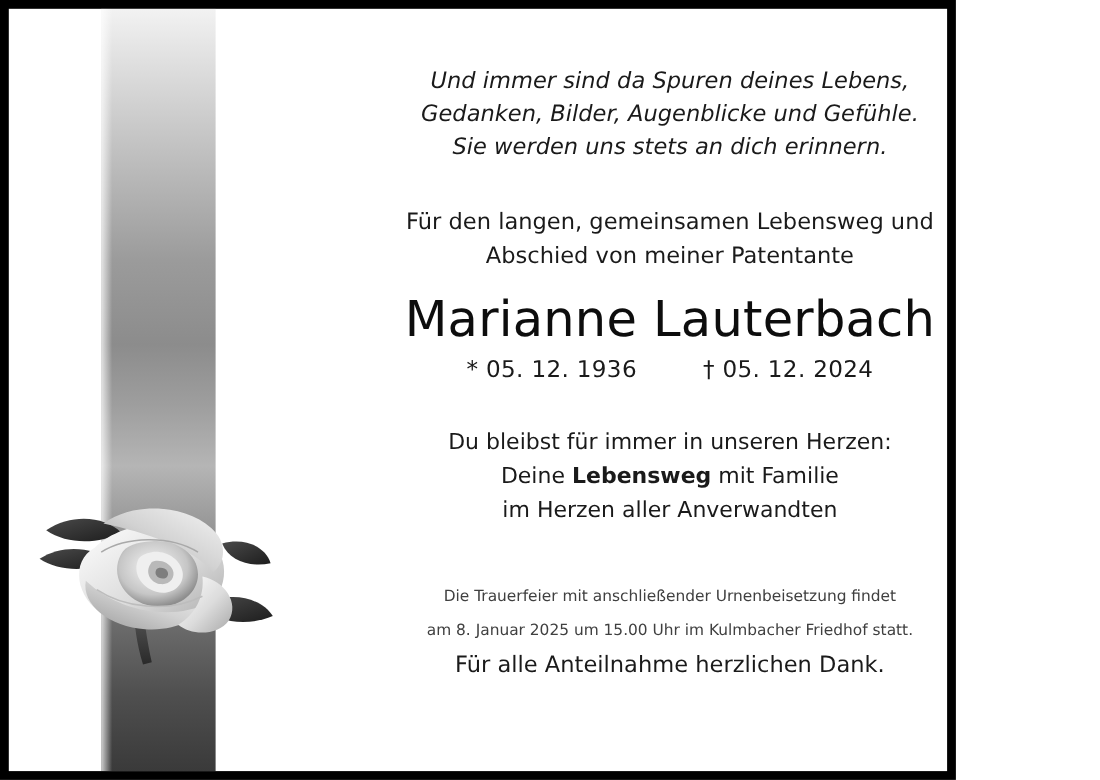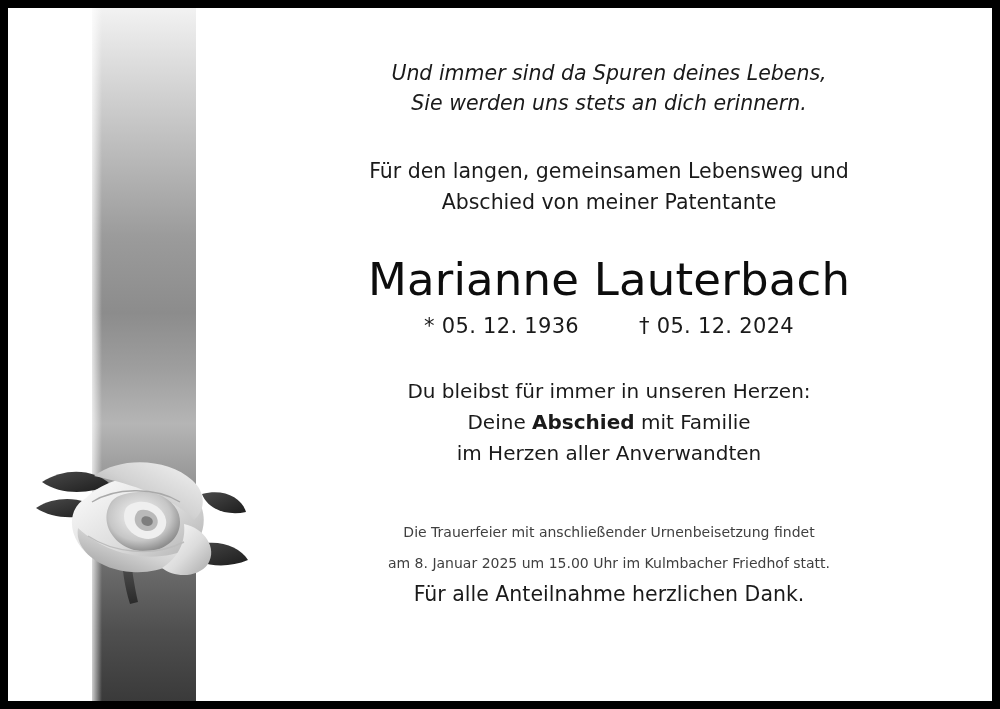--- a/index.html
+++ b/index.html
@@ -9,21 +9,21 @@
   }
   body {
     width: 1000px;
     height: 709px;
     font-family: "DejaVu Sans", sans-serif;
     overflow: hidden;
   }
 
   .obituary {
     position: relative;
-    width: 1000px;
+    width: 869px;
     height: 709px;
     box-sizing: border-box;
     border: 8px solid #000000;
     background: #ffffff;
     overflow: hidden;
   }
 
   
   .band {
     position: absolute;
@@ -84,21 +84,21 @@
 
   .intro {
     margin-top: 38px;
     font-size: 20.5px;
     line-height: 31px;
     color: #1a1a1a;
   }
   .intro div { white-space: nowrap; }
 
   .name {
-    margin-top: 36px;
+    margin-top: 16px;
     font-size: 45px;
     font-weight: 400;
     letter-spacing: 0.2px;
     line-height: 52px;
     color: #0d0d0d;
   }
 
   .dates {
     margin-top: 8px;
     font-size: 21px;
@@ -183,39 +183,40 @@
     <path d="M108 86 C 106 90, 109 94, 114 94 C 118 94, 120 90, 118 87 C 116 84, 110 83, 108 86 Z" fill="#7e7e7e"></path>
 
     <path d="M58 70 C 80 56, 120 54, 146 70" fill="none" stroke="#a9a9a9" stroke-width="1.4"></path>
     <path d="M54 104 C 78 120, 118 126, 150 110" fill="none" stroke="#bdbdbd" stroke-width="1.4"></path>
   </svg>
 
   <div class="content">
 
     <div class="verse">
       <div>Und immer sind da Spuren deines Lebens,</div>
+      <div>Gedanken, Bilder, Augenblicke und Gefühle.</div>
       <div>Sie werden uns stets an dich erinnern.</div>
     </div>
 
     <div class="intro">
       <div>Für den langen, gemeinsamen Lebensweg und</div>
       <div>Abschied von meiner Patentante</div>
     </div>
 
     <div class="name">Marianne Lauterbach</div>
 
     <div class="dates">
       <span>* 05. 12. 1936</span>
       <span class="gap"></span>
       <span>† 05. 12. 2024</span>
     </div>
 
     <div class="family">
       <div>Du bleibst für immer in unseren Herzen:</div>
-      <div><span>Deine </span><b>Abschied</b><span> mit Familie</span></div>
+      <div><span>Deine </span><b>Lebensweg</b><span> mit Familie</span></div>
       <div>im Herzen aller Anverwandten</div>
     </div>
 
     <div class="service">
       <div>Die Trauerfeier mit anschließender Urnenbeisetzung findet</div>
       <div>am 8. Januar 2025 um 15.00 Uhr im Kulmbacher Friedhof statt.</div>
     </div>
 
     <div class="thanks">Für alle Anteilnahme herzlichen Dank.</div>
 

